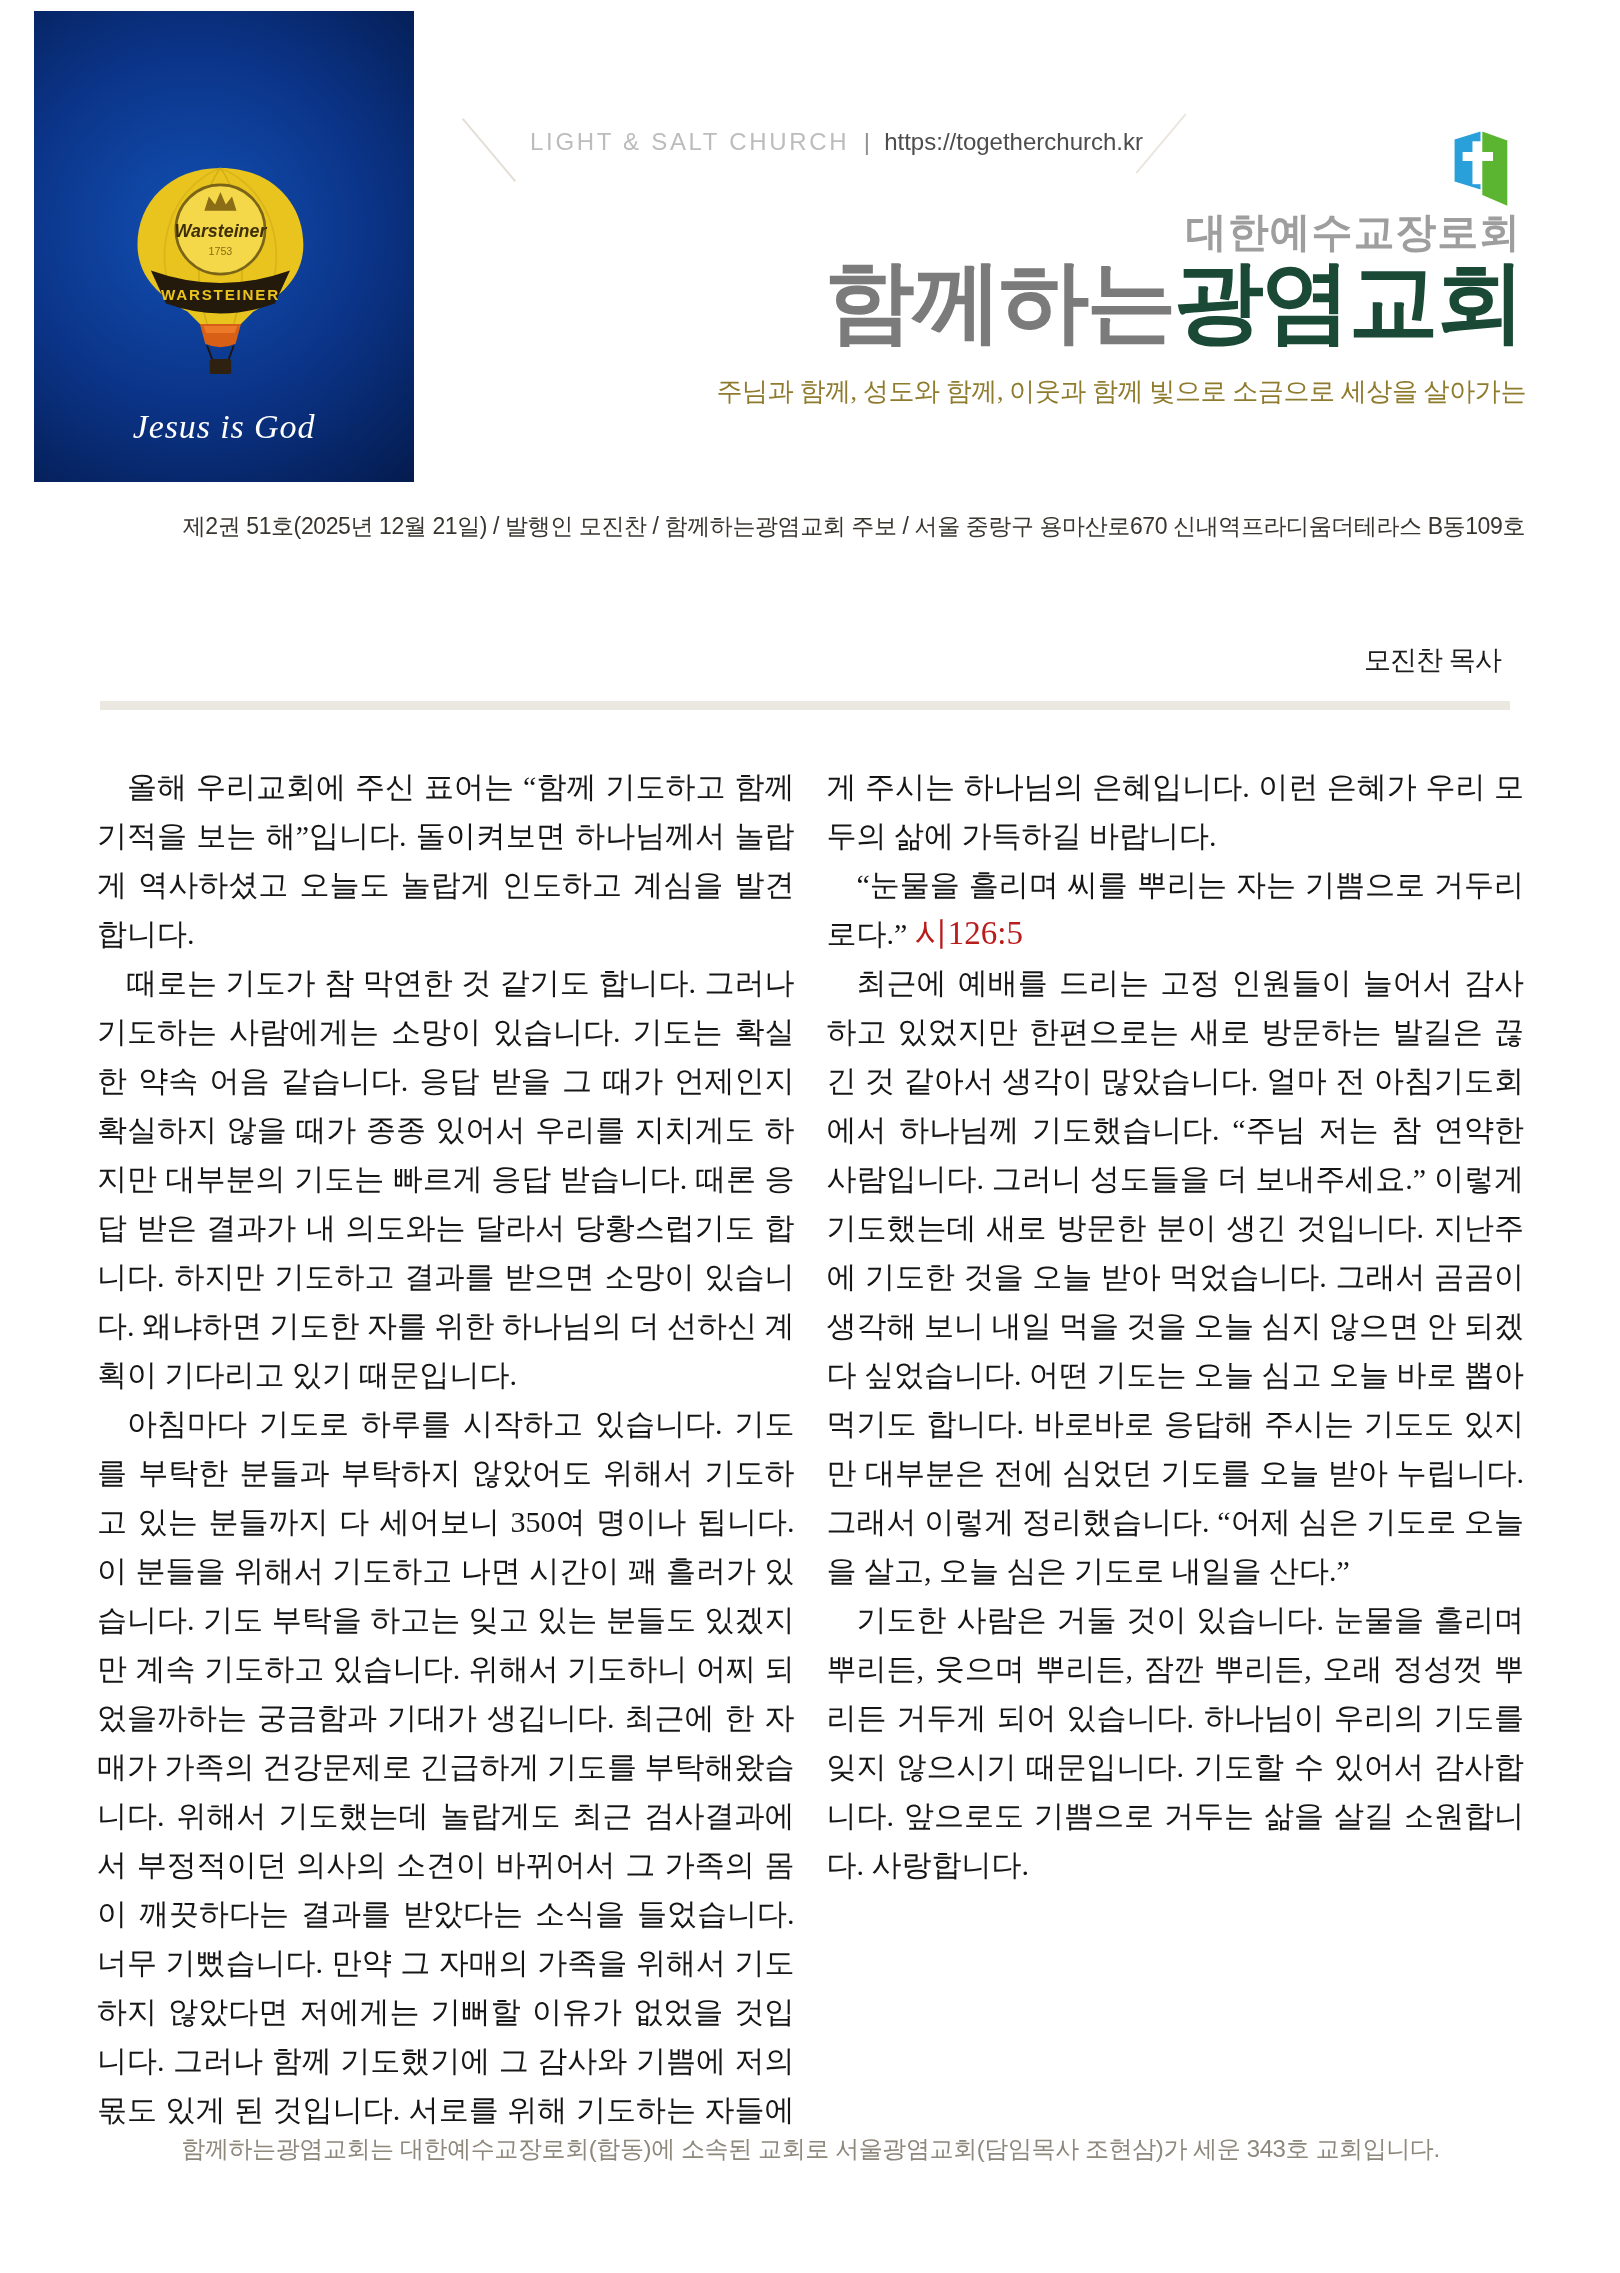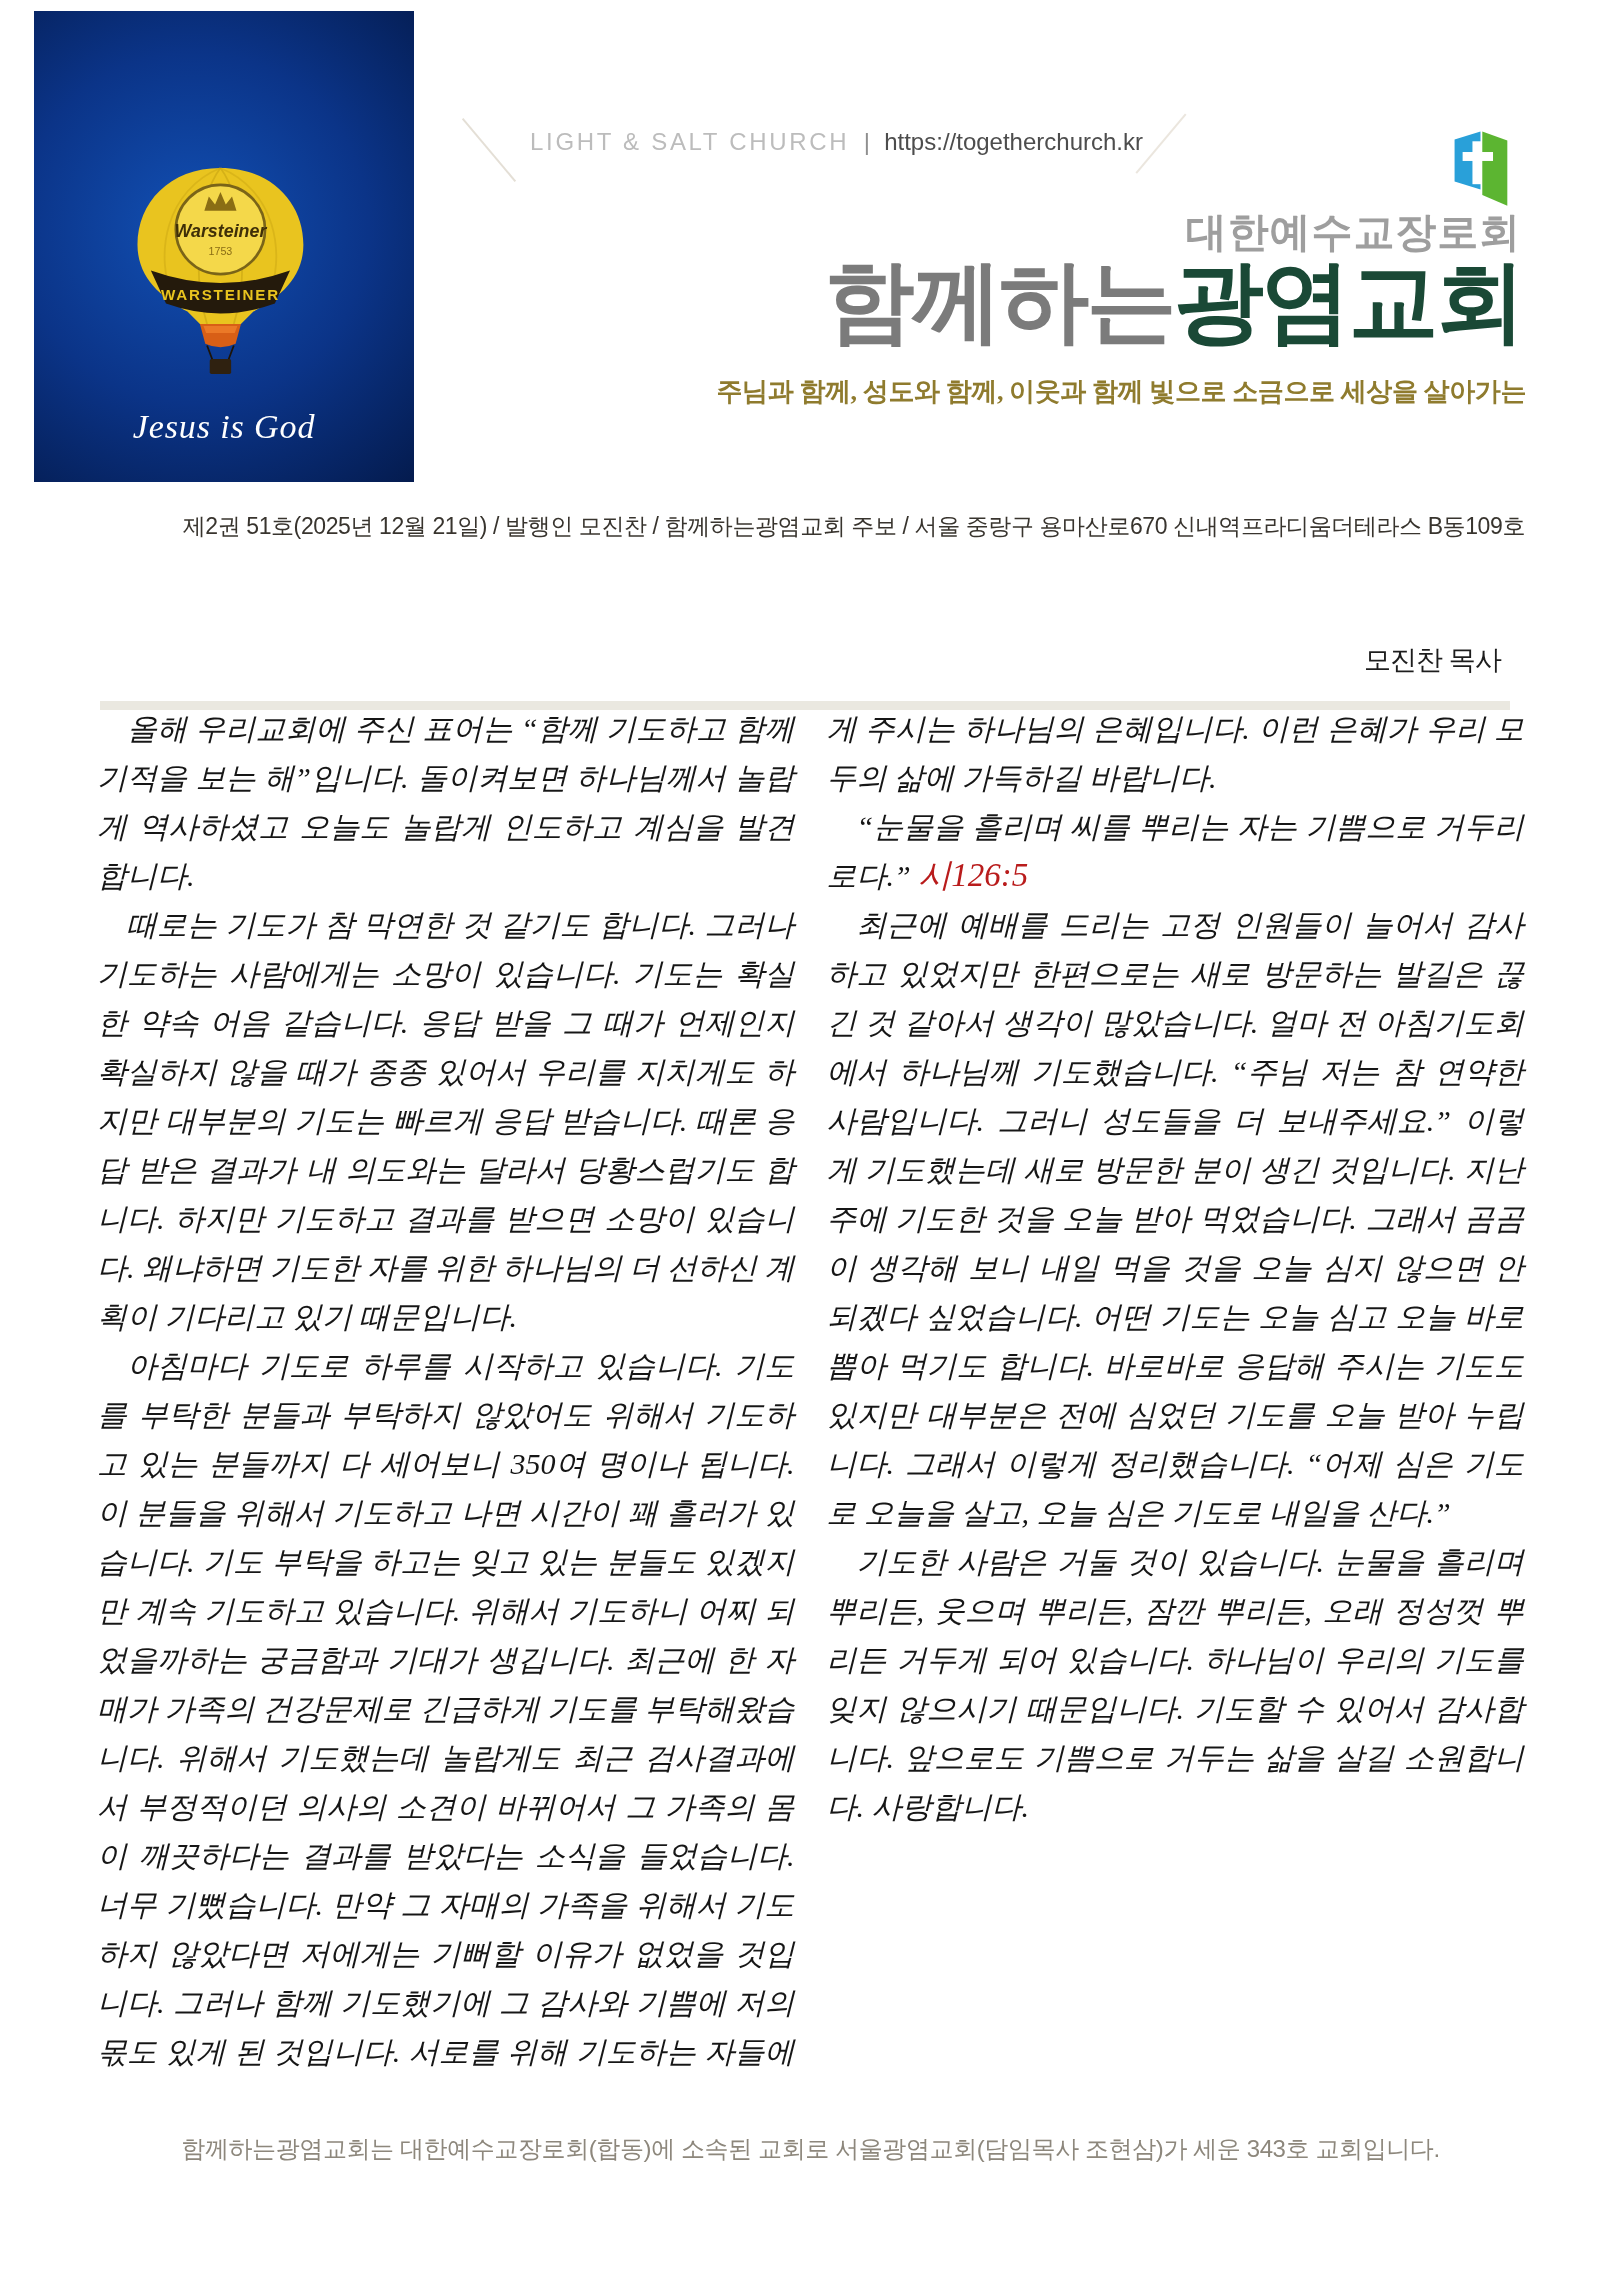--- a/index.html
+++ b/index.html
@@ -43,21 +43,21 @@
   }
   .church-name {
     position:absolute; top:253px; right:98px;
     font-size:90px; font-weight:bold; letter-spacing:-2.7px; line-height:1.08;
     white-space:nowrap;
   }
   .cn-prefix { color:#7b7b7b; }
   .cn-main   { color:#1a4936; }
   .slogan {
     position:absolute; top:374px; right:95px;
-    font-family:"Liberation Serif", serif; font-weight:bold;
+    font-family:"Liberation Serif", serif; font-weight:normal;
     font-size:26px; color:#8f7b2e; letter-spacing:-0.4px; white-space:nowrap;
   }
   .issue {
     position:absolute; top:511px; right:96px;
     font-size:23px; color:#38342e; letter-spacing:-0.4px; white-space:nowrap;
   }
 
   
   .article-title {
     position:absolute; left:135px; top:624px;
@@ -65,25 +65,25 @@
   }
   .author {
     position:absolute; top:642px; right:120px;
     font-size:27px; color:#1d1d1d; letter-spacing:-0.9px;
   }
   .title-bar {
     position:absolute; left:100px; top:701px; width:1410px; height:9px;
     background:#eae8e0;
   }
   .body {
-    position:absolute; left:97px; top:704px; width:1427px; height:1377px;
+    position:absolute; left:97px; top:762px; width:1427px; height:1377px;
     column-count:2; column-gap:32px; column-fill:auto;
     font-family:"Liberation Serif","DejaVu Serif",serif;
     font-size:30px; line-height:49px; color:#161616;
-    text-align:justify; word-break:break-all;font-style:italic;
+    text-align:justify; word-break:break-all;
   }
   .body p { margin:0; text-indent:30px; }
   .verse-ref { color:#b91c1c; font-size:33px; }
 
   
   .footer {
     position:absolute; left:0; top:2133px; width:100%; text-align:center;
     font-size:24px; color:#8d877c; letter-spacing:-0.4px;
   }
 </style>

